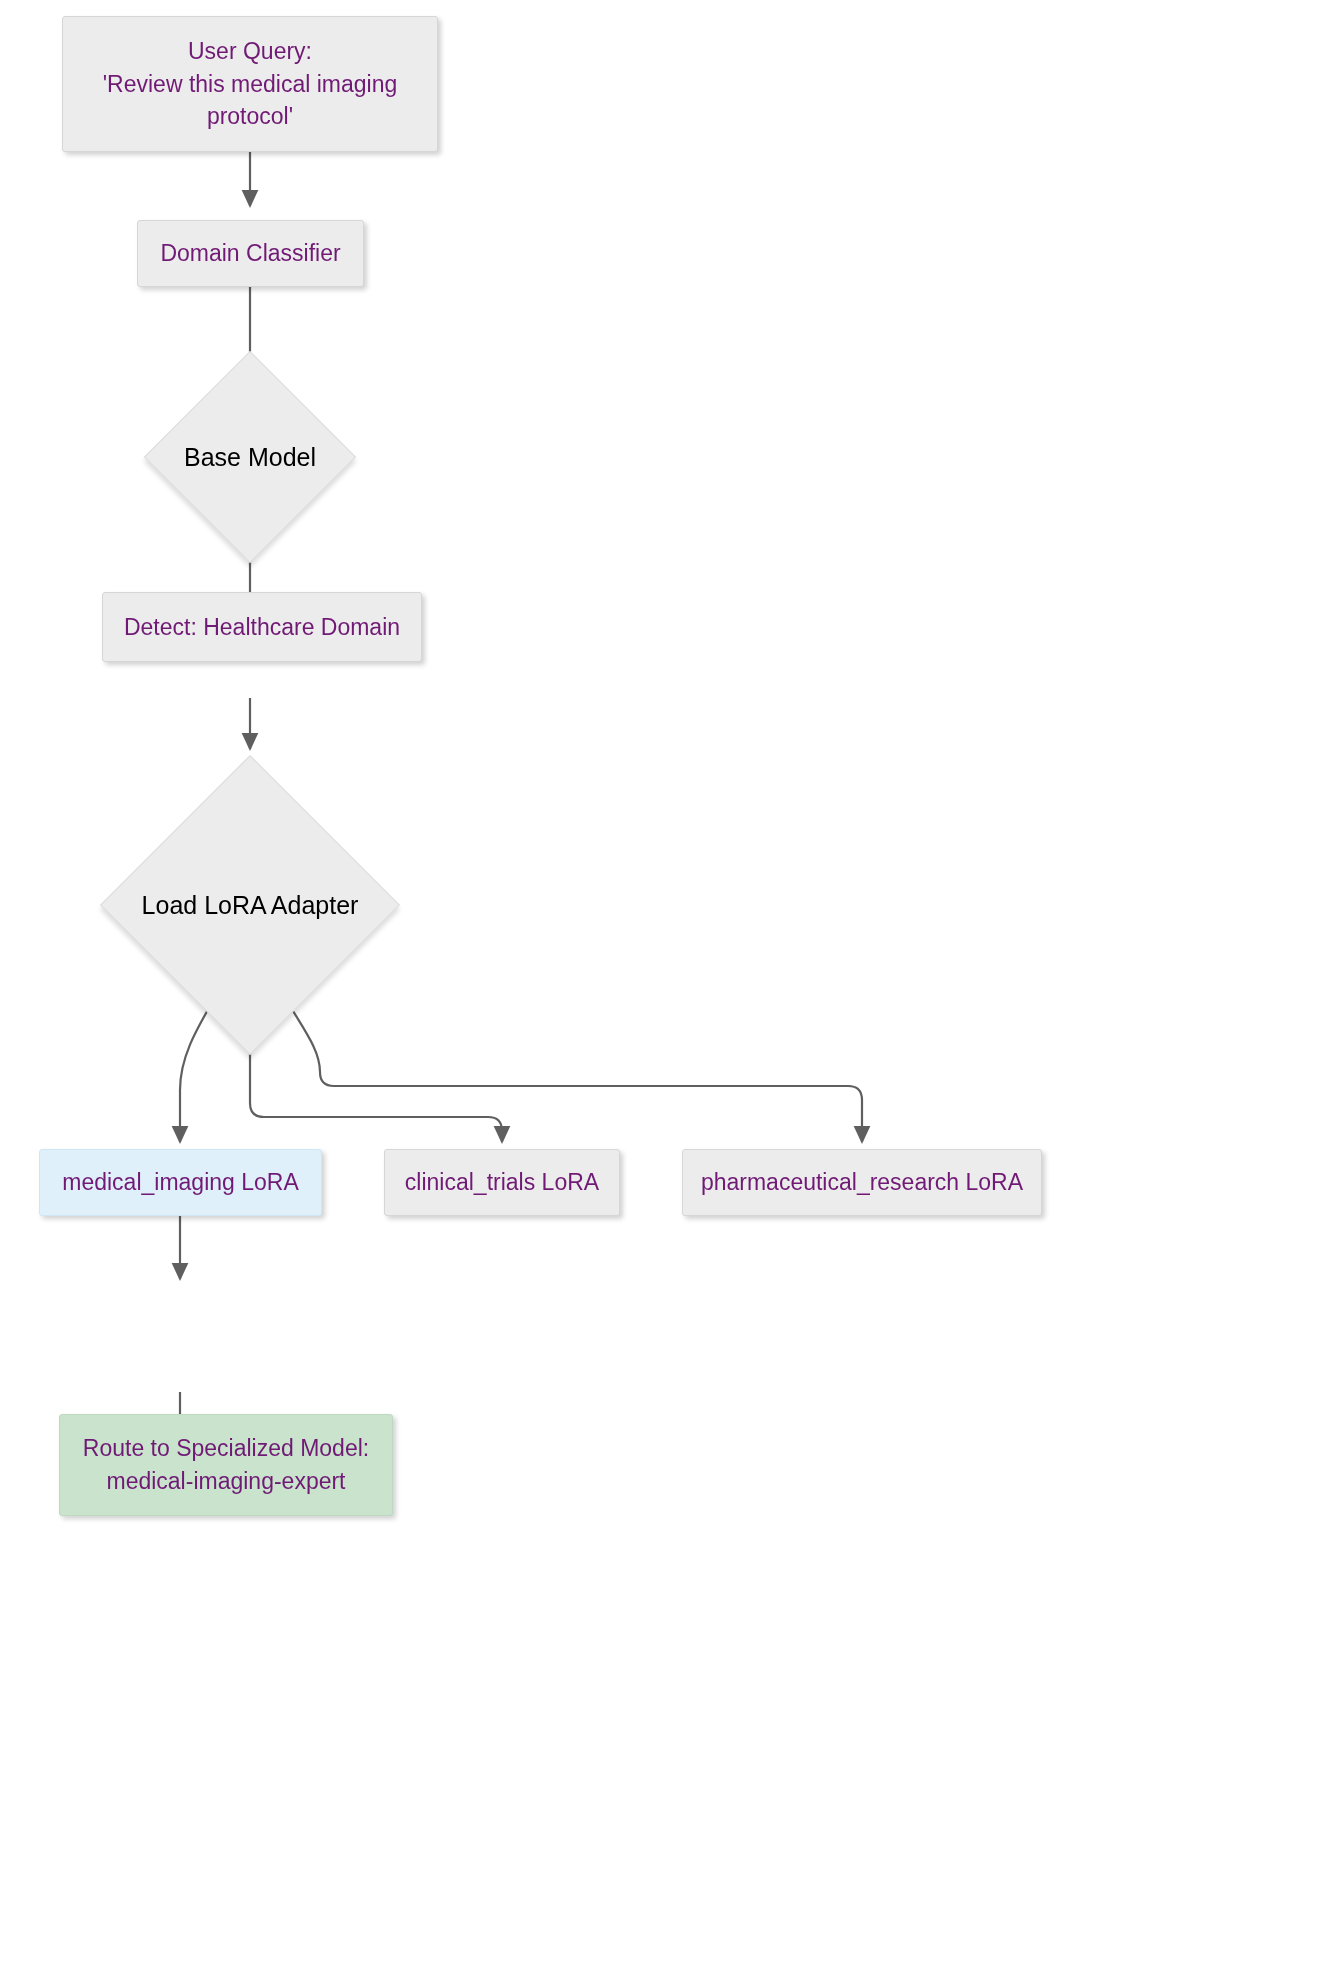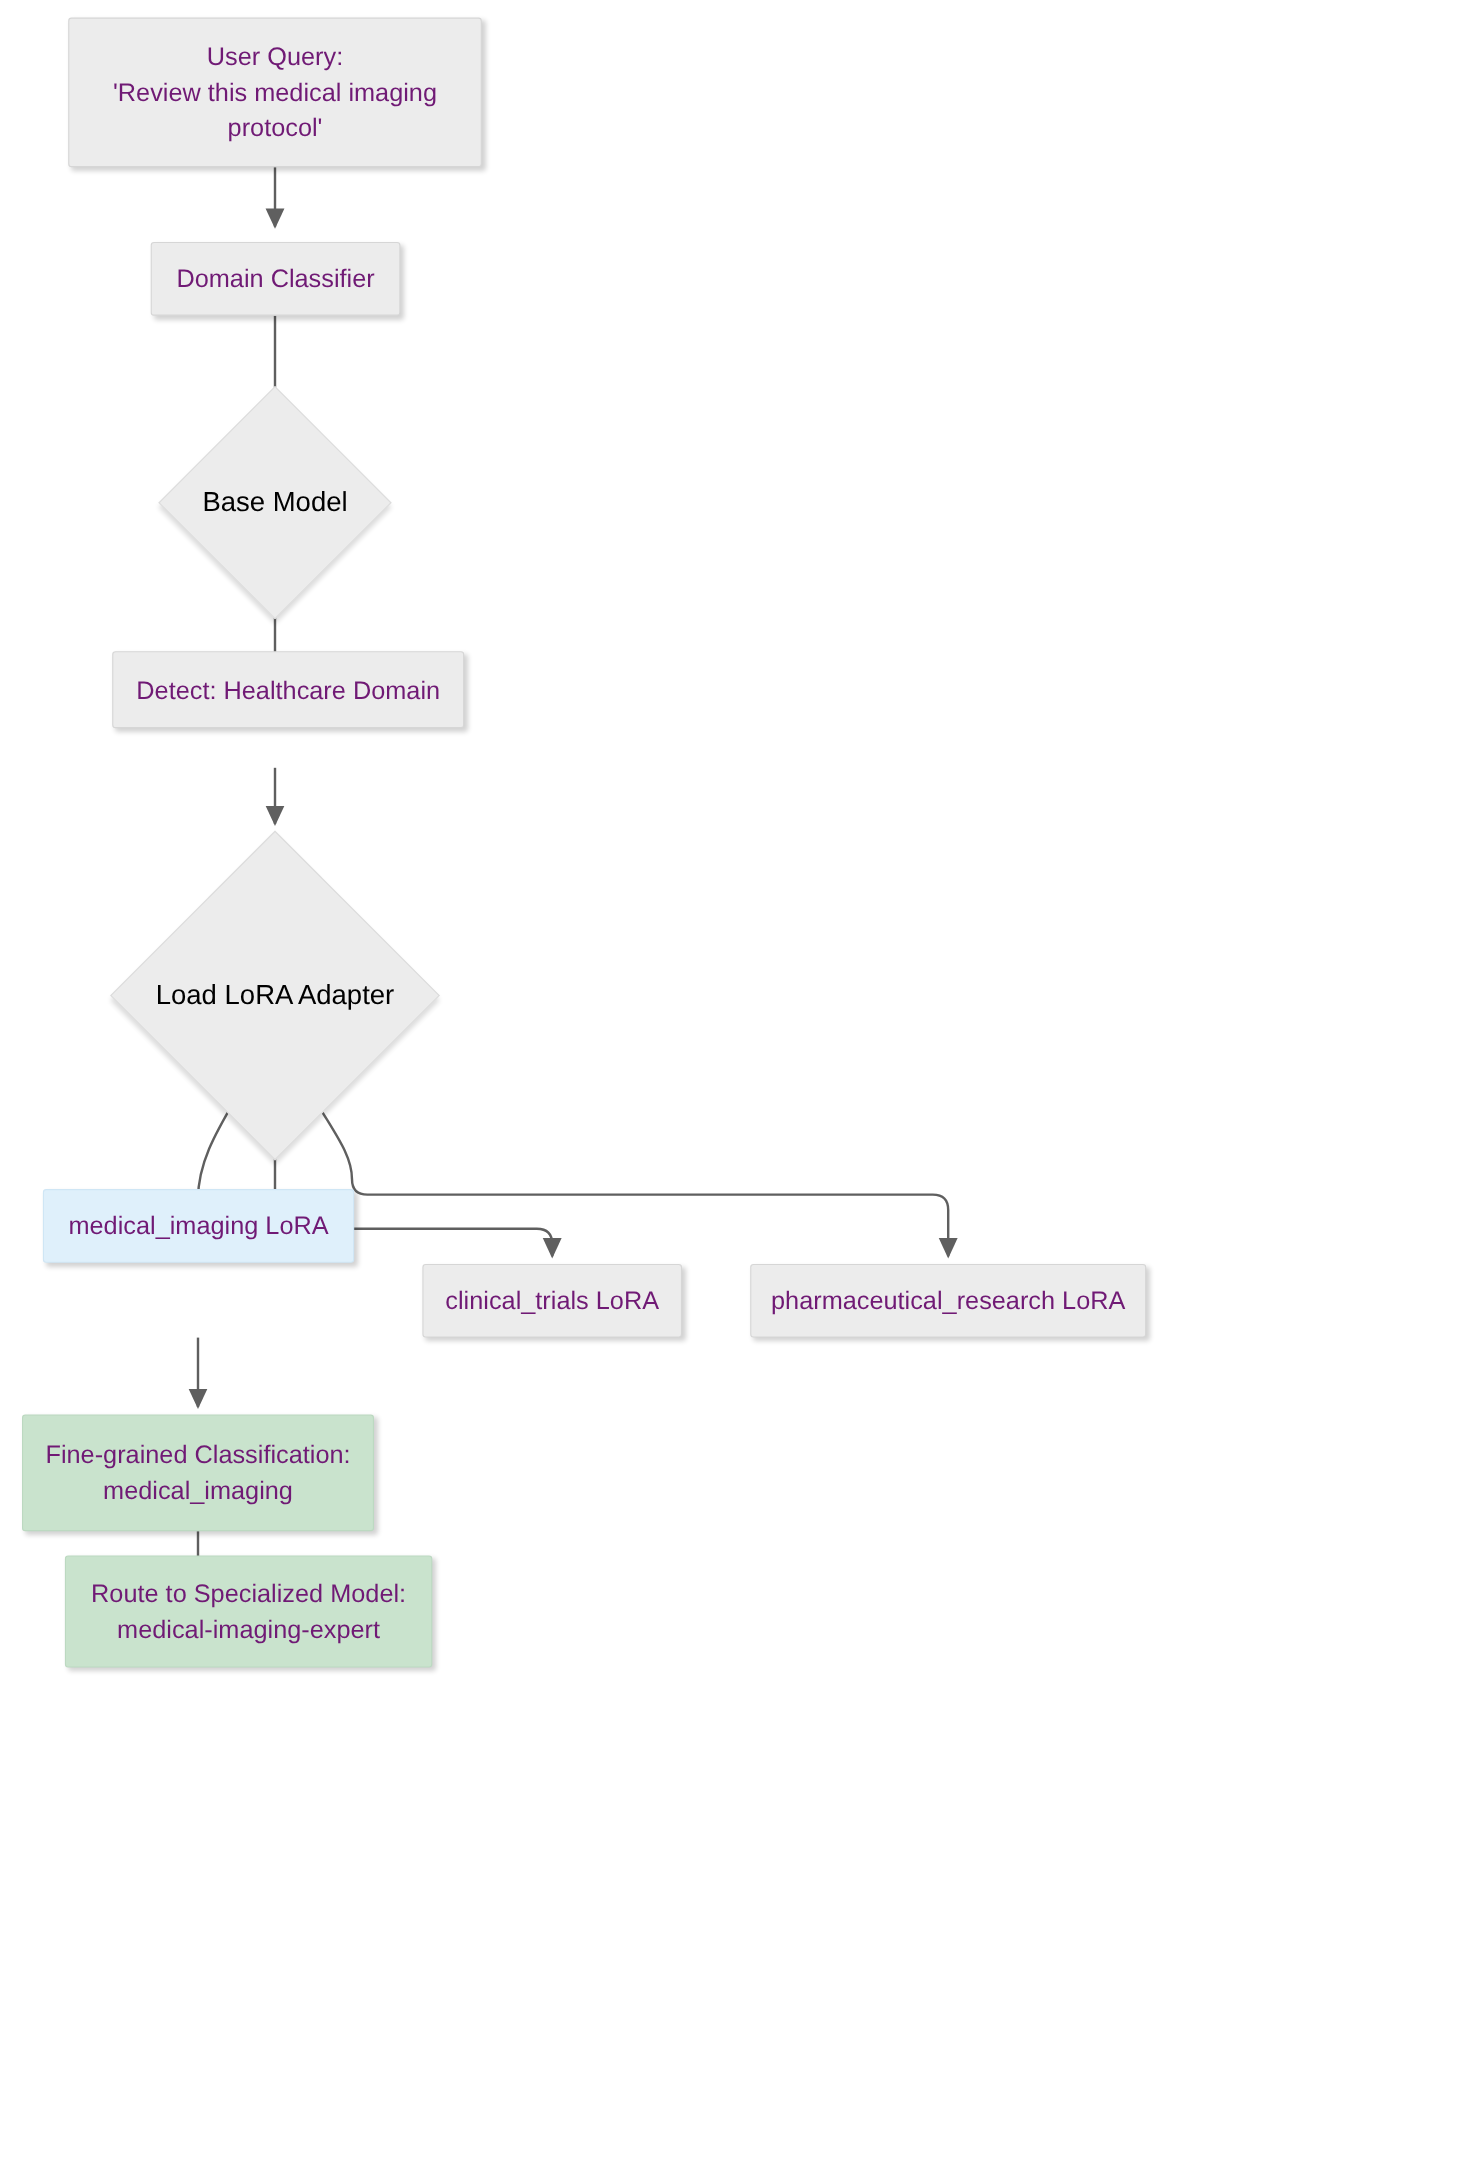--- a/index.html
+++ b/index.html
@@ -124,35 +124,31 @@
 
   <div class="node" style="left:90px; top:592px; width:320px; height:70px;margin-left:12px;">
     <span>Detect: Healthcare Domain</span>
   </div>
 
   <div class="diamond-wrap" style="left:105px; top:755px; width:290px; height:300px;">
     <div class="diamond-shape" style="left:39px; top:44px; width:212px; height:212px;"></div>
     <div class="diamond-label">Load LoRA Adapter</div>
   </div>
 
-  <div class="node blue" style="left:39px; top:1081px; width:283px; height:67px;">
+  <div class="node blue" style="left:39px; top:1149px; width:283px; height:67px;">
     <span>medical_imaging LoRA</span>
   </div>
 
   <div class="node" style="left:384px; top:1149px; width:236px; height:67px;text-align:center;">
     <span>clinical_trials LoRA</span>
   </div>
 
   <div class="node" style="left:682px; top:1149px; width:360px; height:67px;padding-left:10px;">
     <span>pharmaceutical_research LoRA</span>
   </div>
 
-  <div class="node green" style="left:20px; top:1286px; width:320px; height:106px;">
-    <span>Fine-grained Classification:
-medical_imaging</span>
-  </div>
 
   <div class="node green" style="left:13px; top:1414px; width:334px; height:102px;margin-left:46px;">
     <span>Route to Specialized Model:
 medical-imaging-expert</span>
   </div>
 
 </div>
 
 </body></html>

